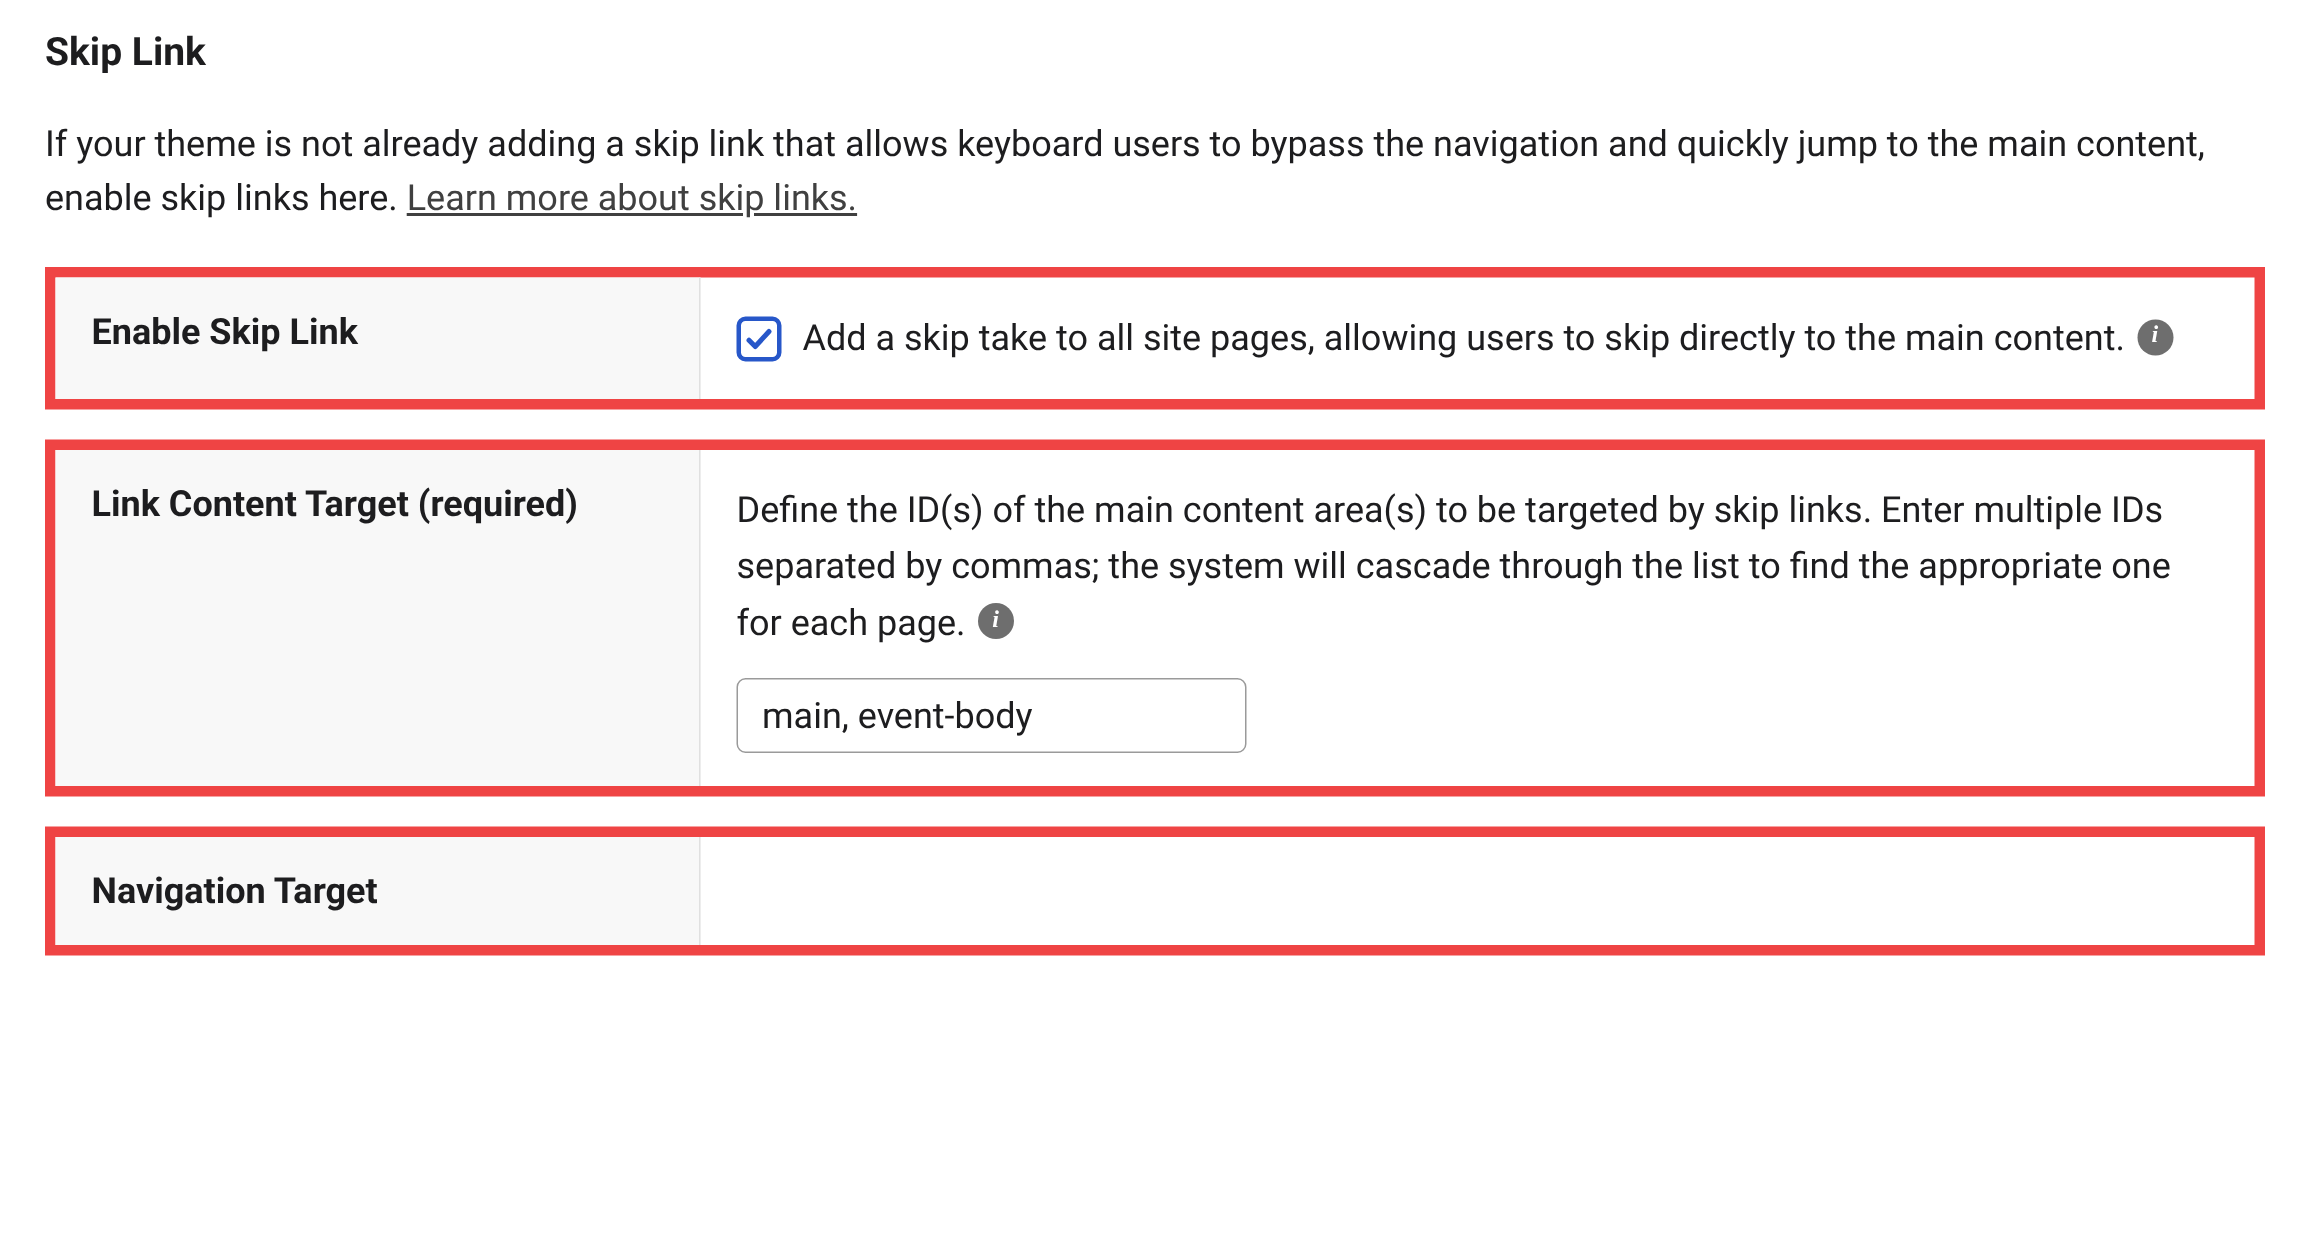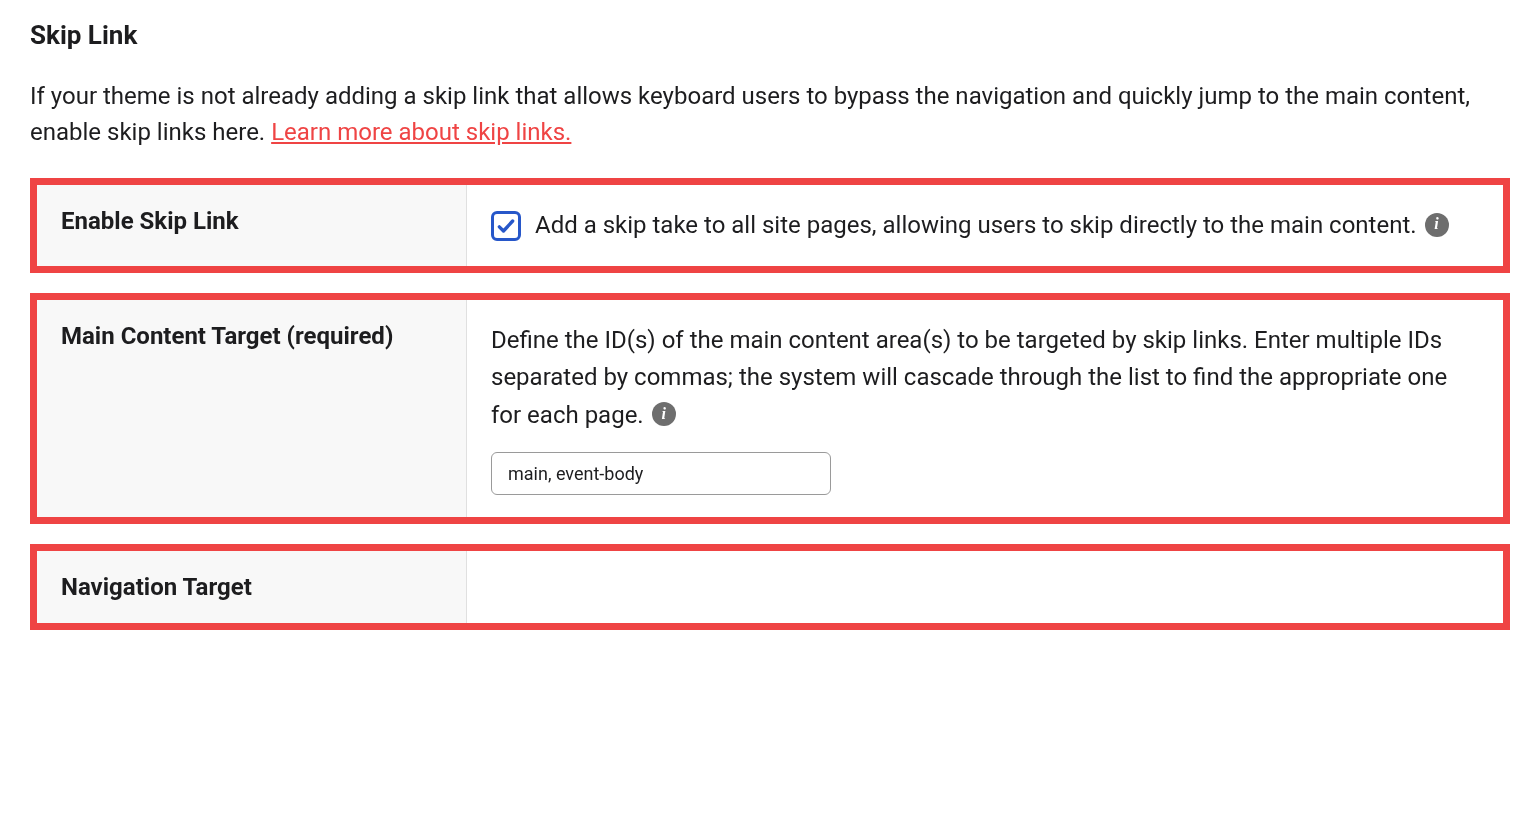--- a/index.html
+++ b/index.html
@@ -19,21 +19,21 @@
       font-weight: 700;
       margin-bottom: 28px;
     }
     .section-description {
       font-size: 24px;
       line-height: 1.5;
       margin-bottom: 28px;
       color: #1d1d1f;
     }
     .section-description a {
-      color: #ef4444;
+      color: #404040;
       text-decoration: underline;
     }
     .form-row {
       display: flex;
       border: 7px solid #ef4444;
       margin-bottom: 20px;
     }
     .form-row-label {
       width: 430px;
       flex-shrink: 0;
@@ -91,21 +91,21 @@
       margin-left: 2px;
       cursor: pointer;
       position: relative;
       top: -2px;
     }
     .text-input {
       display: block;
       margin-top: 18px;
       width: 340px;
       padding: 10px 16px;
-      font-size: 18px;
+      font-size: 24px;
       border: 1px solid #9a9a9a;
       border-radius: 6px;
       font-family: inherit;
       color: #1d1d1f;
       background: #fff;
     }
   </style>
 </head>
 <body>
 
@@ -126,21 +126,21 @@
       </span>
       <span class="checkbox-text">
         <span>Add a skip take to all site pages, allowing users to skip directly to the main content.</span>
         <span class="info-icon">i</span>
       </span>
     </div>
   </div>
 </div>
 
 <div class="form-row">
-  <div class="form-row-label">Main Content Target (required)</div>
+  <div class="form-row-label">Link Content Target (required)</div>
   <div class="form-row-content">
     <span>Define the ID(s) of the main content area(s) to be targeted by skip links. Enter multiple IDs separated by commas; the system will cascade through the list to find the appropriate one for each page.</span>
     <span class="info-icon">i</span>
     <input type="text" class="text-input" value="main, event-body" style="">
   </div>
 </div>
 
 <div class="form-row">
   <div class="form-row-label">Navigation Target</div>
 </div>

